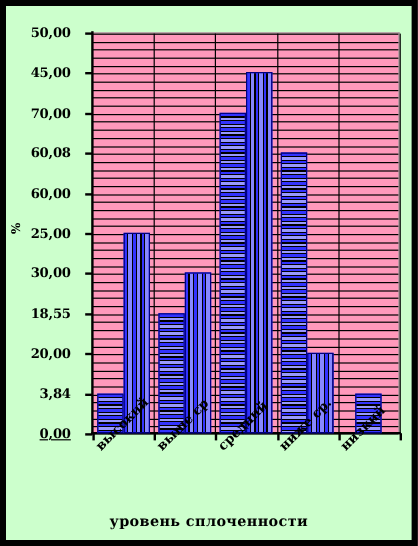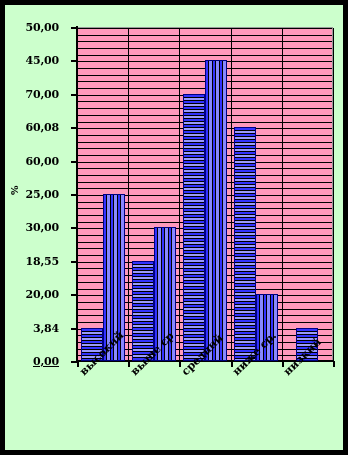--- a/index.html
+++ b/index.html
@@ -273,14 +273,15 @@
     </div>
   <div id="xcats-layer">
       <div class="xcat" style="left: 72px; top: 364px;">высокий</div>
       <div class="xcat" style="left: 123px; top: 364px;">выше ср</div>
       <div class="xcat" style="left: 174px; top: 364px;">средний</div>
       <div class="xcat" style="left: 225px; top: 364px;">ниже ср.</div>
       <div class="xcat" style="left: 276px; top: 364px;">низкий</div>
     </div>
 
   <div id="y-axis-title">%</div>
+  <div id="x-axis-title">уровень сплоченности</div>
 
 </div>
 
 </body></html>

